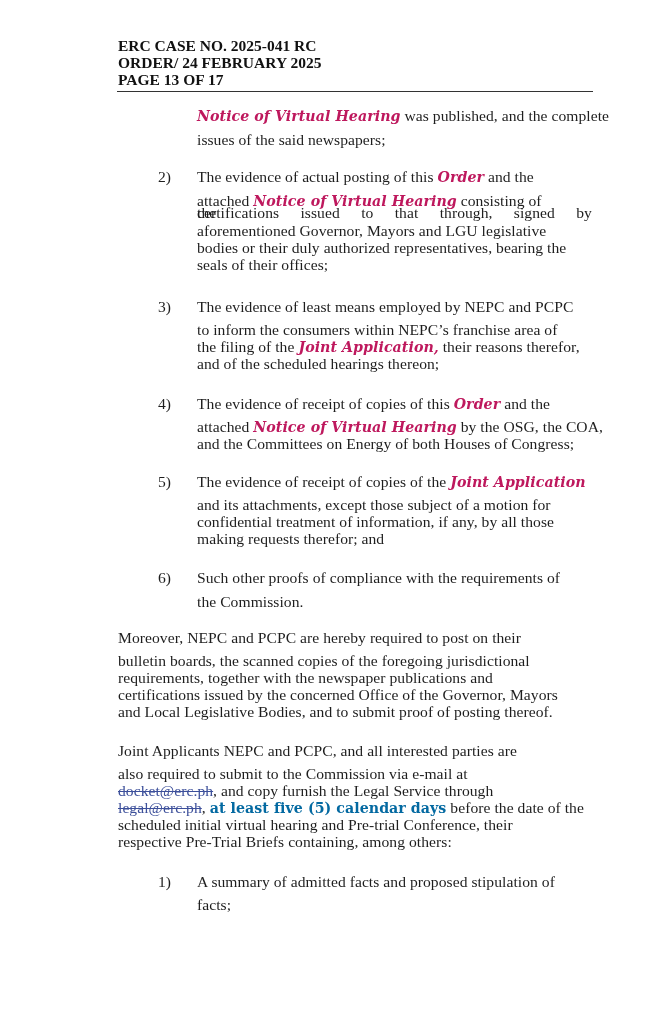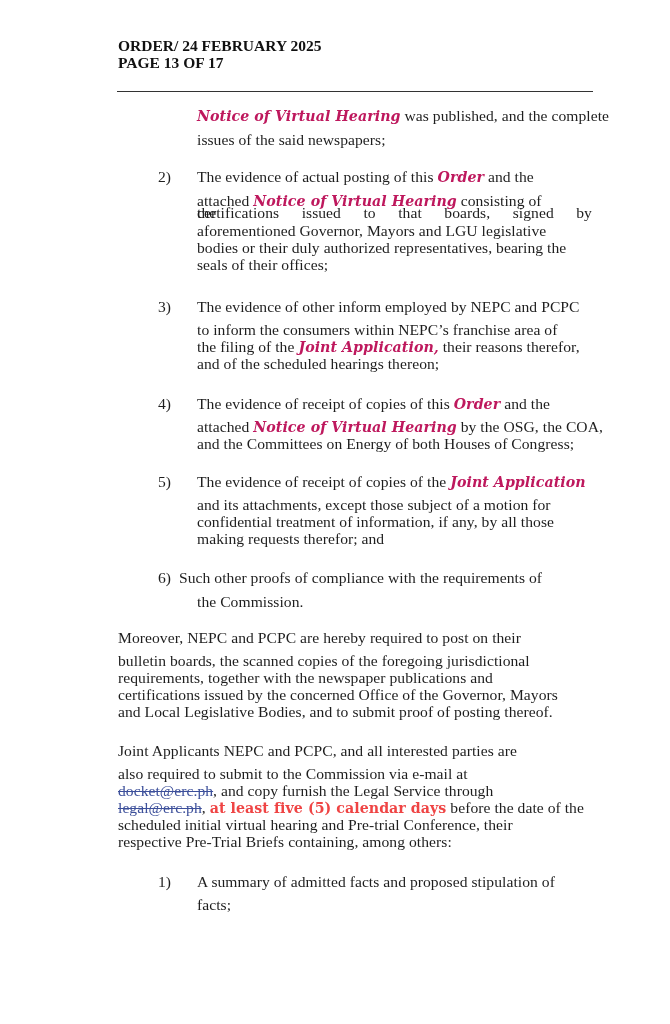--- a/index.html
+++ b/index.html
@@ -15,77 +15,78 @@
   }
   .rule {
     position: absolute; left: 117px; top: 91px; width: 476px; height: 0;
     border-top: 1px solid #333;
   }
   .txt {
     position: absolute; font-family: "Liberation Serif", serif;
     font-size: 15.6px; color: #1e1e1e; white-space: nowrap; letter-spacing: 0.05px;
   }
   .bi { font-family: "DejaVu Serif", serif; font-weight: bold; font-style: italic; font-size: 14.2px; color: #be185d; }
-  .b { font-family: "DejaVu Serif", serif; font-weight: bold; font-size: 14.2px; color: #ef4444; }
+  .b { font-family: "DejaVu Serif", serif; font-weight: bold; font-size: 14.2px; color: #0369a1; }
   .num { position: absolute; font-family: "Liberation Serif", serif; font-size: 15.6px; color: #1e1e1e; }
   .link { color: #3c4f9a; text-decoration: line-through; text-decoration-color: #3c4f9a; }
   .justify { display: flex; justify-content: space-between; width: 395px; align-items: center; }
 </style>
 </head>
 <body>
 
 <div>
 
   <div class="header">
+    <div>ERC CASE NO. 2025-041 RC</div>
     <div>ORDER/ 24 FEBRUARY 2025</div>
     <div>PAGE 13 OF 17</div>
   </div>
   <div class="rule"></div>
 
   <div class="txt" style="left:197px; top:107px;"><span class="bi">Notice of Virtual Hearing</span><span> was published, and the complete</span></div>
   <div class="txt" style="left:197px; top:131px;">issues of the said newspapers;</div>
 
   <div class="num" style="left:158px; top:168px;">2)</div>
   <div class="txt" style="left:197px; top:168px;"><span>The evidence of actual posting of this </span><span class="bi">Order</span><span> and the</span></div>
   <div class="txt" style="left:197px; top:192px;"><span>attached </span><span class="bi">Notice of Virtual Hearing</span><span> consisting of</span></div>
   <div class="txt" style="left:197px; top:204px;">
     <div class="justify">
       <span>certifications</span>
       <span>issued</span>
       <span>to</span>
       <span>that</span>
-      <span>boards,</span>
+      <span>through,</span>
       <span>signed</span>
       <span>by</span>
     </div>
   </div>
   <div class="txt" style="left:197px; top:204px;">the</div>
   <div class="txt" style="left:197px; top:222px;">aforementioned Governor, Mayors and LGU legislative</div>
   <div class="txt" style="left:197px; top:239px;">bodies or their duly authorized representatives, bearing the</div>
   <div class="txt" style="left:197px; top:256px;">seals of their offices;</div>
 
   <div class="num" style="left:158px; top:298px;">3)</div>
-  <div class="txt" style="left:197px; top:298px;">The evidence of other inform employed by NEPC and PCPC</div>
+  <div class="txt" style="left:197px; top:298px;">The evidence of least means employed by NEPC and PCPC</div>
   <div class="txt" style="left:197px; top:321px;">to inform the consumers within NEPC’s franchise area of</div>
   <div class="txt" style="left:197px; top:338px;"><span>the filing of the </span><span class="bi">Joint Application,</span><span> their reasons therefor,</span></div>
   <div class="txt" style="left:197px; top:355px;">and of the scheduled hearings thereon;</div>
 
   <div class="num" style="left:158px; top:395px;">4)</div>
   <div class="txt" style="left:197px; top:395px;"><span>The evidence of receipt of copies of this </span><span class="bi">Order</span><span> and the</span></div>
   <div class="txt" style="left:197px; top:418px;"><span>attached </span><span class="bi">Notice of Virtual Hearing</span><span> by the OSG, the COA,</span></div>
   <div class="txt" style="left:197px; top:435px;">and the Committees on Energy of both Houses of Congress;</div>
 
   <div class="num" style="left:158px; top:473px;">5)</div>
   <div class="txt" style="left:197px; top:473px;"><span>The evidence of receipt of copies of the </span><span class="bi">Joint Application</span></div>
   <div class="txt" style="left:197px; top:496px;">and its attachments, except those subject of a motion for</div>
   <div class="txt" style="left:197px; top:513px;">confidential treatment of information, if any, by all those</div>
   <div class="txt" style="left:197px; top:530px;">making requests therefor; and</div>
 
   <div class="num" style="left:158px; top:569px;">6)</div>
-  <div class="txt" style="left:179px; top:569px;text-align:center;">Such other proofs of compliance with the requirements of</div>
+  <div class="txt" style="left:197px; top:569px;text-align:center;">Such other proofs of compliance with the requirements of</div>
   <div class="txt" style="left:197px; top:593px;">the Commission.</div>
 
   <div class="txt" style="left:118px; top:629px;">Moreover, NEPC and PCPC are hereby required to post on their</div>
   <div class="txt" style="left:118px; top:652px;">bulletin boards, the scanned copies of the foregoing jurisdictional</div>
   <div class="txt" style="left:118px; top:669px;">requirements, together with the newspaper publications and</div>
   <div class="txt" style="left:118px; top:686px;">certifications issued by the concerned Office of the Governor, Mayors</div>
   <div class="txt" style="left:118px; top:703px;">and Local Legislative Bodies, and to submit proof of posting thereof.</div>
 
   <div class="txt" style="left:118px; top:742px;text-align:center;">Joint Applicants NEPC and PCPC, and all interested parties are</div>
   <div class="txt" style="left:118px; top:765px;">also required to submit to the Commission via e-mail at</div>

